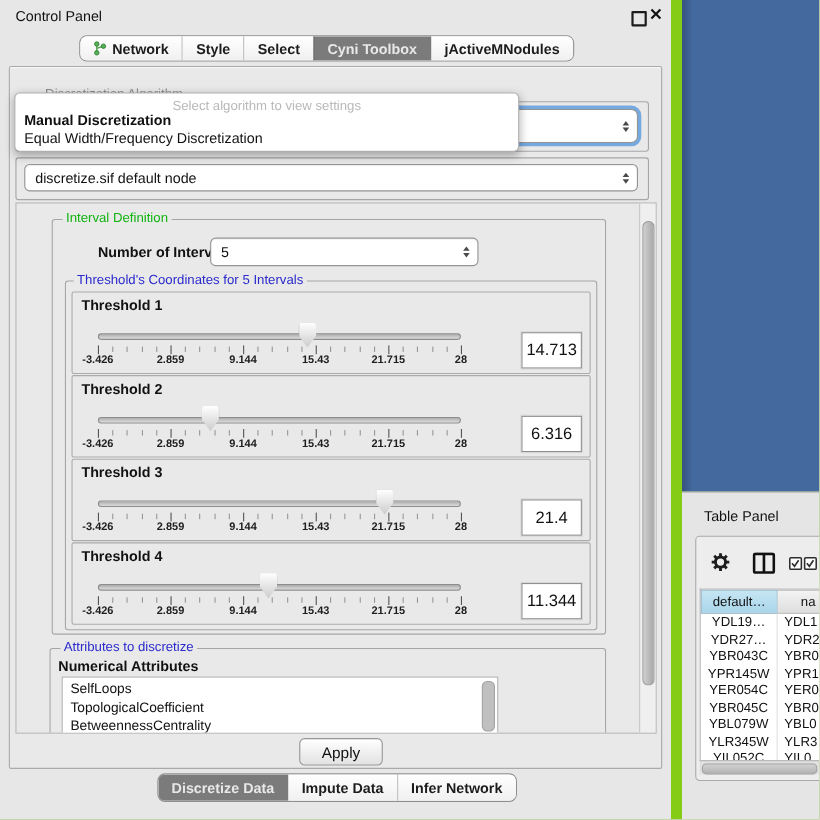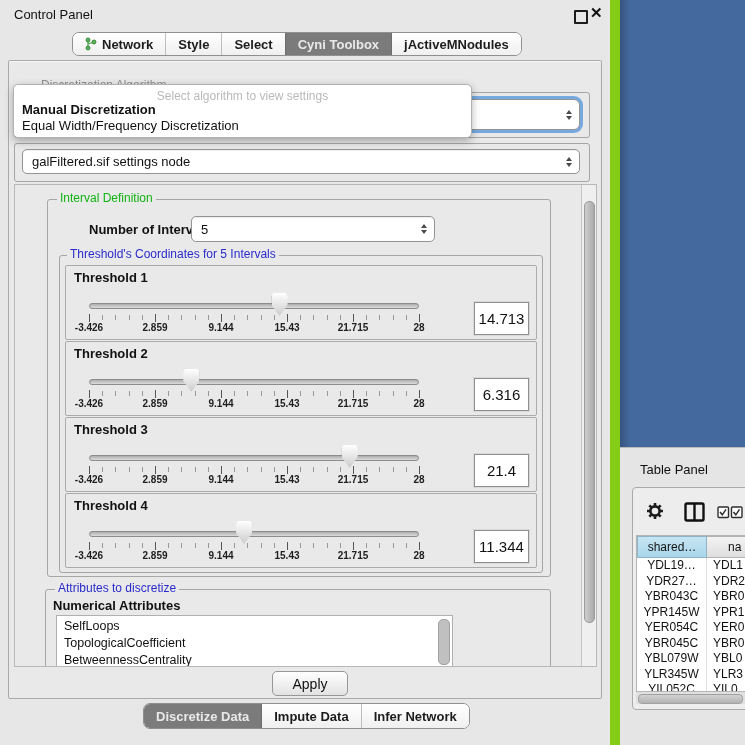--- a/index.html
+++ b/index.html
@@ -106,21 +106,21 @@
     <div class="combo" style="left:20px;top:99px;width:558px;height:29px;border-radius:6px;box-shadow:0 0 0 3px #76a9e0;">
       <span class="stepper">
           <i class="up"></i>
           <i class="dn"></i>
         </span>
     </div>
 
     <div class="group" style="left:14px;top:143px;width:574px;height:37px;"></div>
     <div class="grouplabel" style="left:20px;top:121px;color:#1a1a1a;">Table Data</div>
     <div class="combo" style="left:22px;top:149px;width:556px;height:23px;">
-      <span class="cv">galFiltered.sif settings node</span>
+      <span class="cv">discretize.sif default node</span>
       <span class="stepper">
           <i class="up"></i>
           <i class="dn"></i>
         </span>
     </div>
 
     <div class="abs" id="scrollpane" style="left:14px;top:184px;width:583px;height:483px;background:#e9e9e9;border:1px solid #b8b8b8;overflow:hidden;box-sizing:border-box;">
 
       <div class="group" style="left:32px;top:14px;width:502px;height:376px;"></div>
       <div class="grouplabel" style="left:42px;top:7px;color:#12b412;">Interval Definition</div>
@@ -354,21 +354,21 @@
         <rect x="14.5" y="1" width="10.5" height="10.5" rx="1"></rect>
       </g>
       <g stroke="#2e2e2e" stroke-width="1.5" fill="none">
         <path d="M3,6 l2.3,2.8 l3.7,-5.4"></path>
         <path d="M16.5,6 l2.3,2.8 l3.7,-5.4"></path>
       </g>
     </svg>
   </div>
   <div id="tp-table">
     <div class="hrow">
-      <div class="hc1">shared…</div>
+      <div class="hc1">default…</div>
       <div class="hc2">na</div>
     </div>
     <div id="tp-rows">
         <div class="trow">
           <div class="tc1">YDL19…</div>
           <div class="tc2">YDL1</div>
         </div>
         <div class="trow">
           <div class="tc1">YDR27…</div>
           <div class="tc2">YDR2</div>

